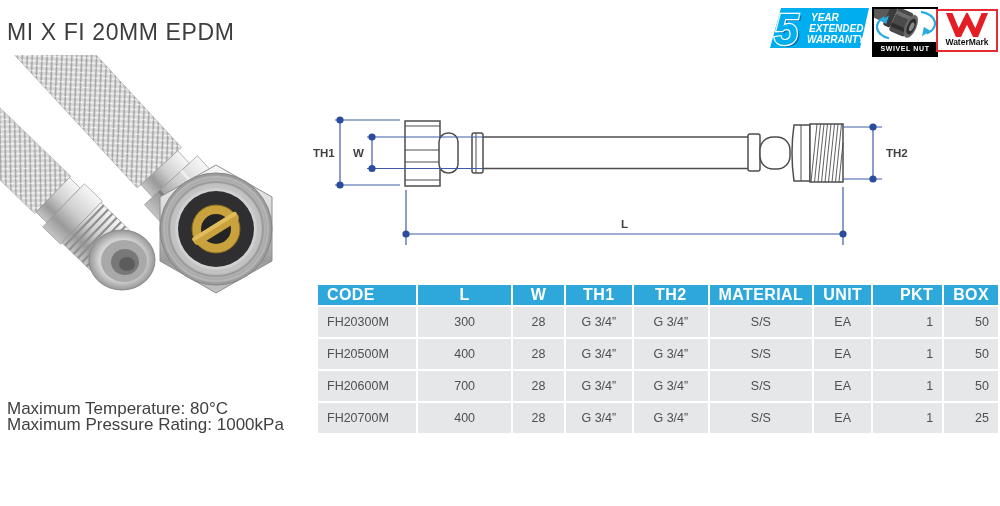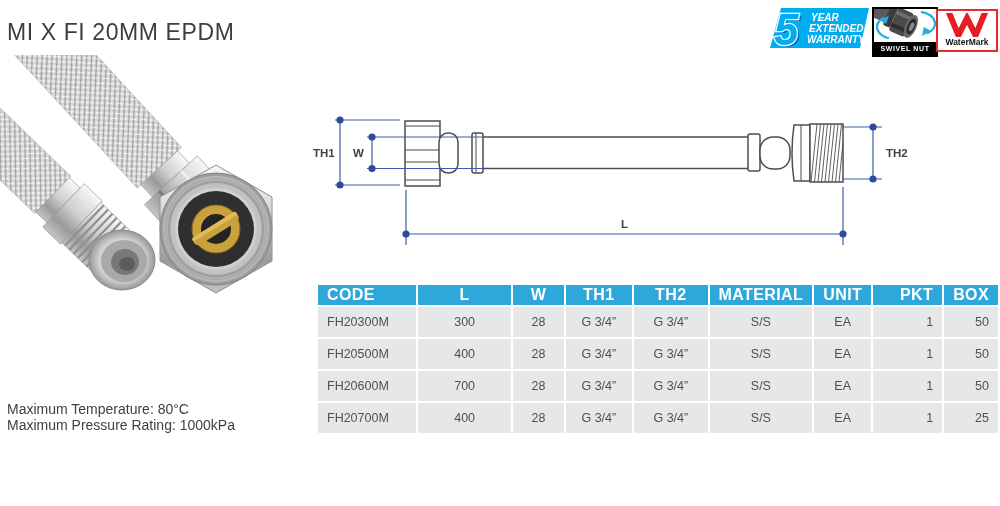--- a/index.html
+++ b/index.html
@@ -24,21 +24,21 @@
   .diagram{position:absolute;left:310px;top:95px;width:690px;height:160px;}
   
   .spec-table{position:absolute;left:316px;top:283px;border-collapse:separate;
               border-spacing:2px;table-layout:fixed;}
   .spec-table th{background:#2ea8db;color:#fff;font-size:16px;font-weight:bold;
                  height:20px;padding:0 9px;box-sizing:border-box;letter-spacing:.4px;}
   .spec-table td{background:#e6e7e8;color:#4f5052;font-size:12.5px;height:21px;
                  padding:8px 9px;box-sizing:border-box;white-space:nowrap;}
   .a-l{text-align:left}.a-c{text-align:center}.a-r{text-align:right}
   
-  .specs{position:absolute;left:7px;top:401px;font-size:14px;line-height:16px;color:#414042;}
+  .specs{position:absolute;left:7px;top:401px;font-size:17px;line-height:16px;color:#414042;}
 </style>
 </head>
 <body>
 
 <div class="page">
 
   <h1 class="title">MI X FI 20MM EPDM</h1>
 
   <svg class="badge-warranty" viewBox="0 0 102 42">
     <polygon points="13,1 101,1 92,41 2,41" fill="#00AEEF"></polygon>

